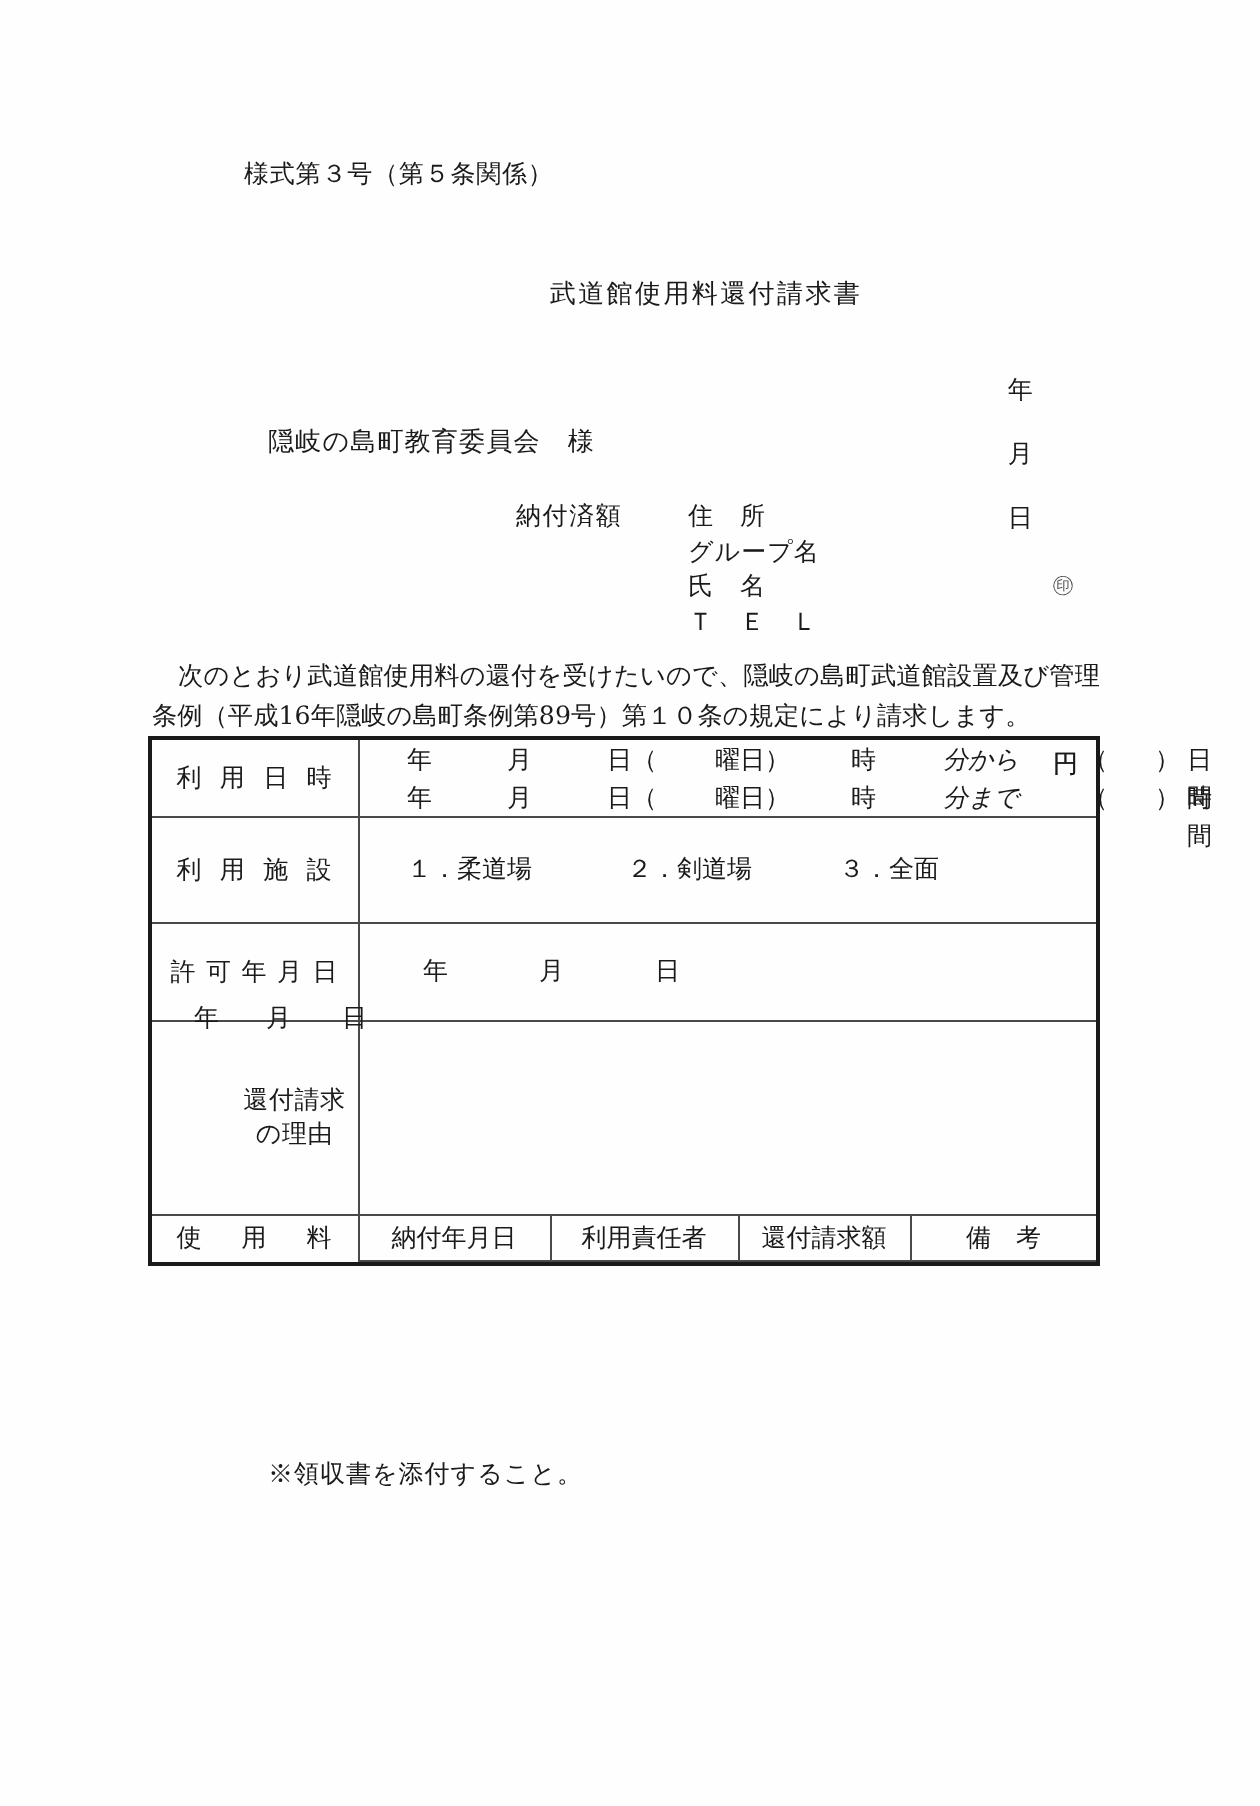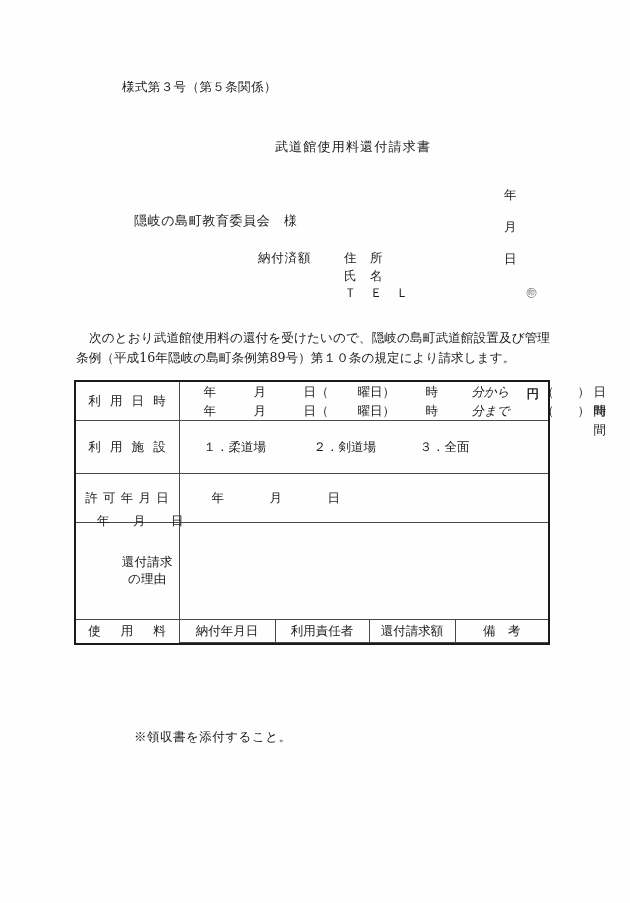--- a/index.html
+++ b/index.html
@@ -100,21 +100,21 @@
     line-height: 20px;
     text-indent: 13px;
     letter-spacing: 0.05px;
     text-align: justify;
   }
 
   
   #main-table {
     position: absolute;
     left: 74px;
-    top: 380px;
+    top: 368px;
     width: 474px;
     border-collapse: collapse;
     table-layout: fixed;
     font-size: 12.5px;
     padding-left: 26px;
   }
   #main-table td {
     border: 1px solid #4a4a4a;
     padding: 0;
     vertical-align: middle;
@@ -230,20 +230,25 @@
     <span style="display:inline-block;width:34px"></span>
     <span>月</span>
     <span style="display:inline-block;width:34px"></span>
     <span>日</span>
   </div>
 
   <div id="applicant-block" class="jp">
     <div class="applicant-row">
       <span class="applicant-role">納付済額</span>
       <span class="applicant-label">住　所</span>
+      <span></span>
+    </div>
+    <div class="applicant-row">
+      <span class="applicant-role"></span>
+      <span class="applicant-label">グループ名</span>
       <span></span>
     </div>
     <div class="applicant-row">
       <span class="applicant-role"></span>
       <span class="applicant-label">氏　名</span>
       <span></span>
     </div>
     <div class="applicant-row">
       <span class="applicant-role"></span>
       <span class="applicant-label">Ｔ　Ｅ　Ｌ</span>

